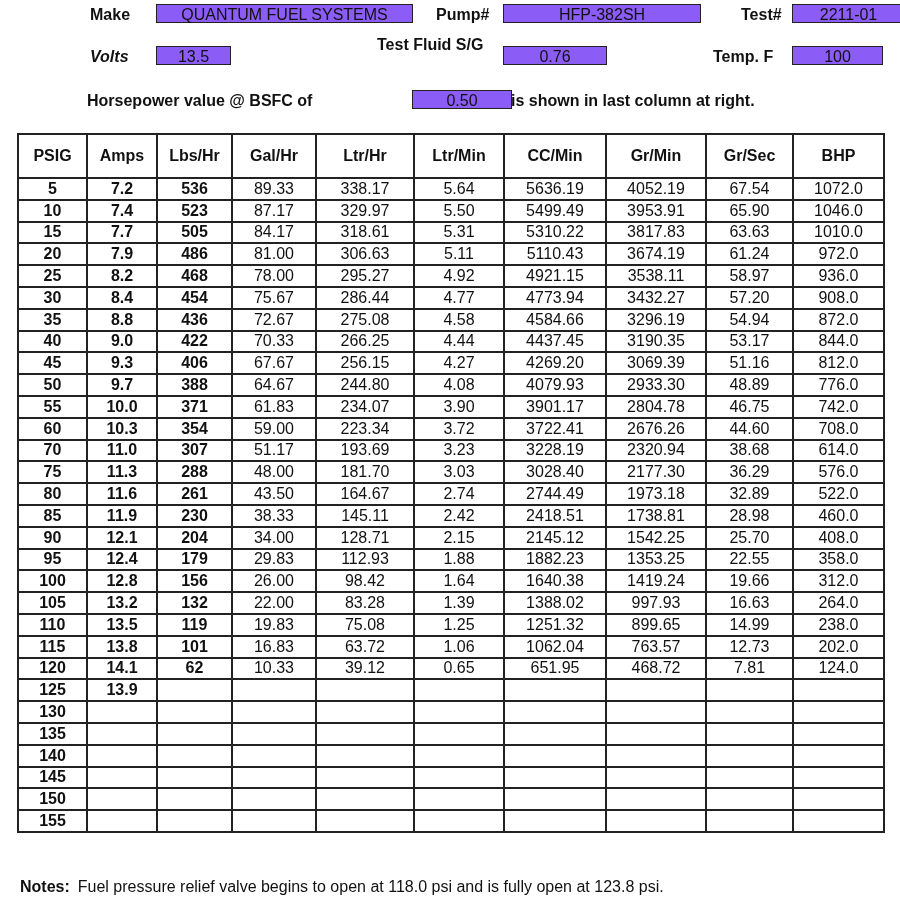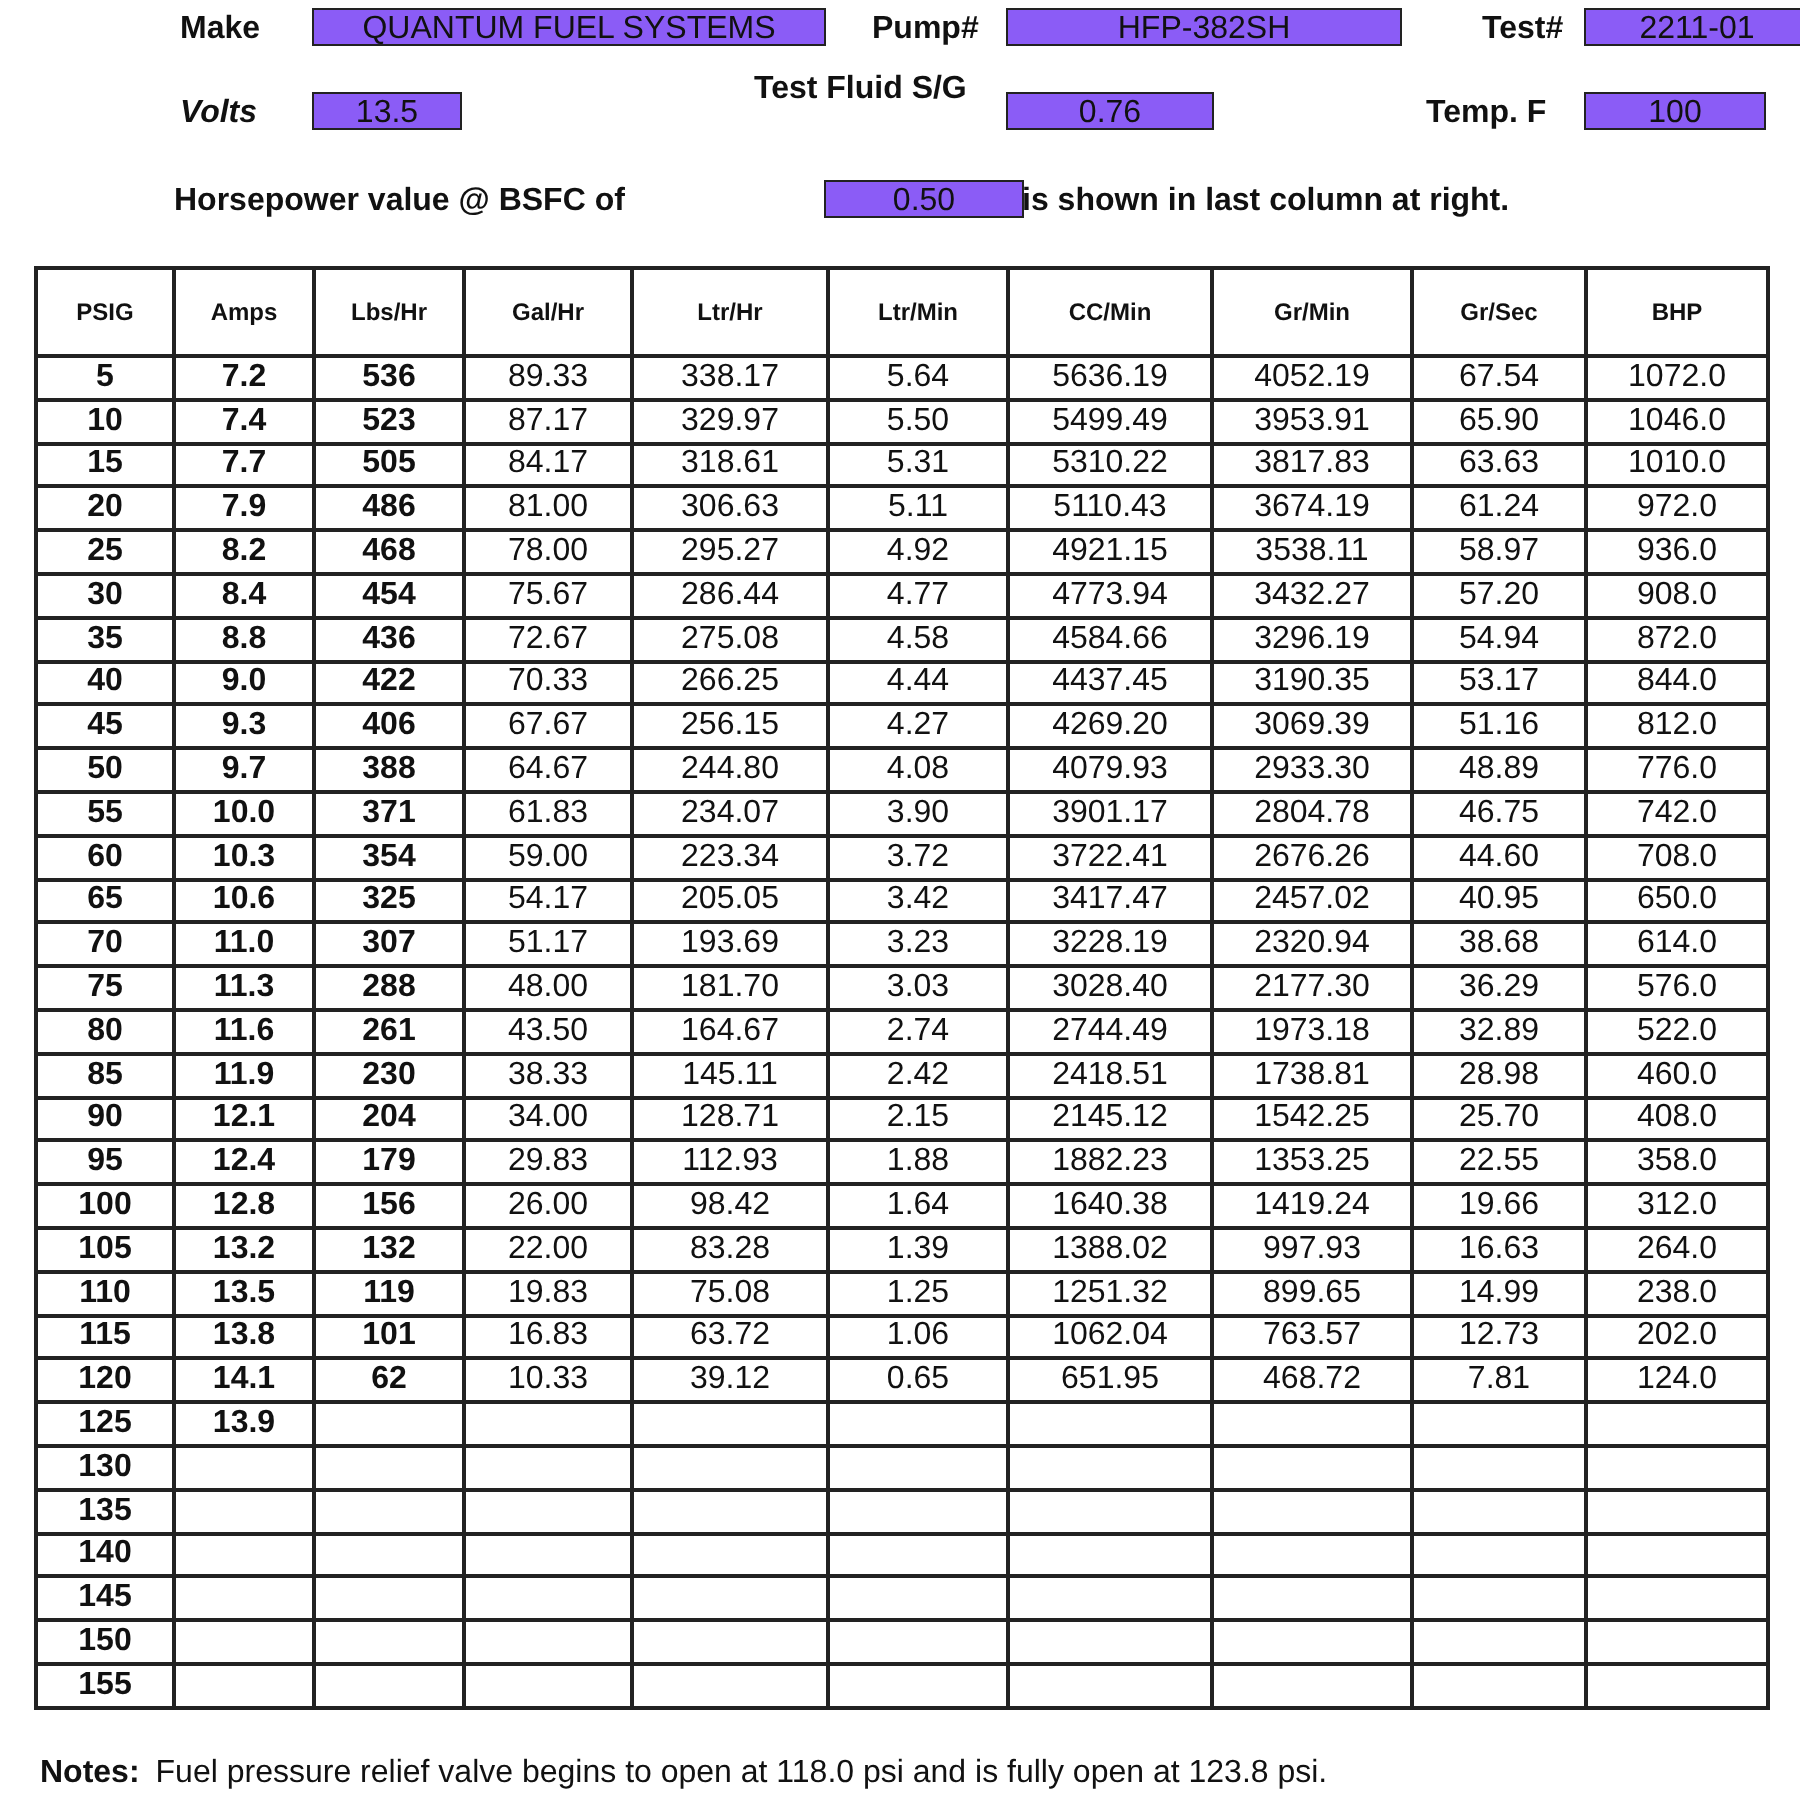--- a/index.html
+++ b/index.html
@@ -5,21 +5,21 @@
   html, body { margin: 0; padding: 0; background: #ffffff; }
   body { width: 900px; height: 900px; position: relative; overflow: hidden;
          font-family: "Liberation Sans", sans-serif; color: #111; }
   .lbl { position: absolute; font-weight: bold; font-size: 16px; line-height: 20px; }
   .box { position: absolute; border: 1.5px solid #222; height: 19px; line-height: 19px;
          font-size: 16px; text-align: center; box-sizing: border-box; background: #8b5cf6; }
   table.grid { position: absolute; left: 17px; top: 133px; border-collapse: collapse;
                table-layout: fixed; }
   table.grid td, table.grid th { border: 2px solid #222; padding: 0; text-align: center;
                font-size: 16px; }
-  table.grid th { height: 42px; font-weight: bold; font-size: 12px; }
+  table.grid th { height: 42px; font-weight: bold; font-size: 16px; }
   table.grid td { height: 19.8px; line-height: 18px; }
   td.b { font-weight: bold; }
   .notes { position: absolute; left: 20px; top: 878px; font-size: 16px; }
   .notes .nl { font-weight: bold; margin-right: 8px; }
 </style>
 </head>
 <body>
 
 <span class="lbl" style="left:90px;top:5px;text-align:center;">Make</span>
 <div class="box" style="left:156px;top:4px;width:257px;">QUANTUM FUEL SYSTEMS</div>
@@ -209,32 +209,20 @@
         <td class="b">354</td>
         <td>59.00</td>
         <td>223.34</td>
         <td>3.72</td>
         <td>3722.41</td>
         <td>2676.26</td>
         <td>44.60</td>
         <td>708.0</td>
       </tr>
       <tr>
-        <td class="b">65</td>
-        <td class="b">10.6</td>
-        <td class="b">325</td>
-        <td>54.17</td>
-        <td>205.05</td>
-        <td>3.42</td>
-        <td>3417.47</td>
-        <td>2457.02</td>
-        <td>40.95</td>
-        <td>650.0</td>
-      </tr>
-      <tr>
         <td class="b">70</td>
         <td class="b">11.0</td>
         <td class="b">307</td>
         <td>51.17</td>
         <td>193.69</td>
         <td>3.23</td>
         <td>3228.19</td>
         <td>2320.94</td>
         <td>38.68</td>
         <td>614.0</td>

